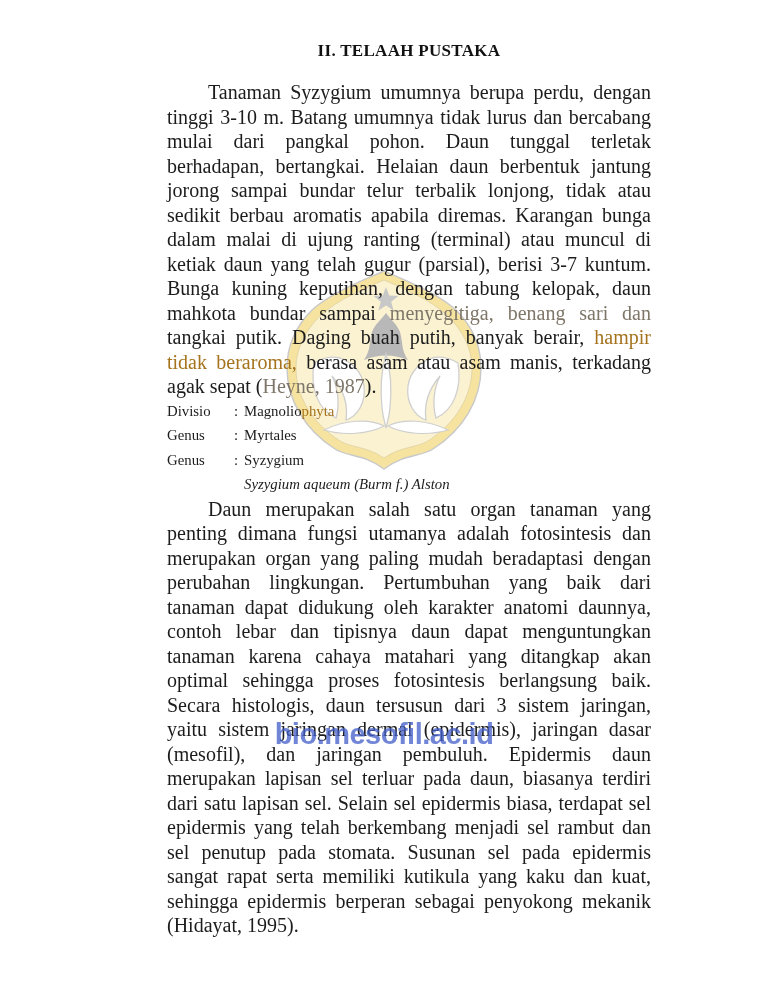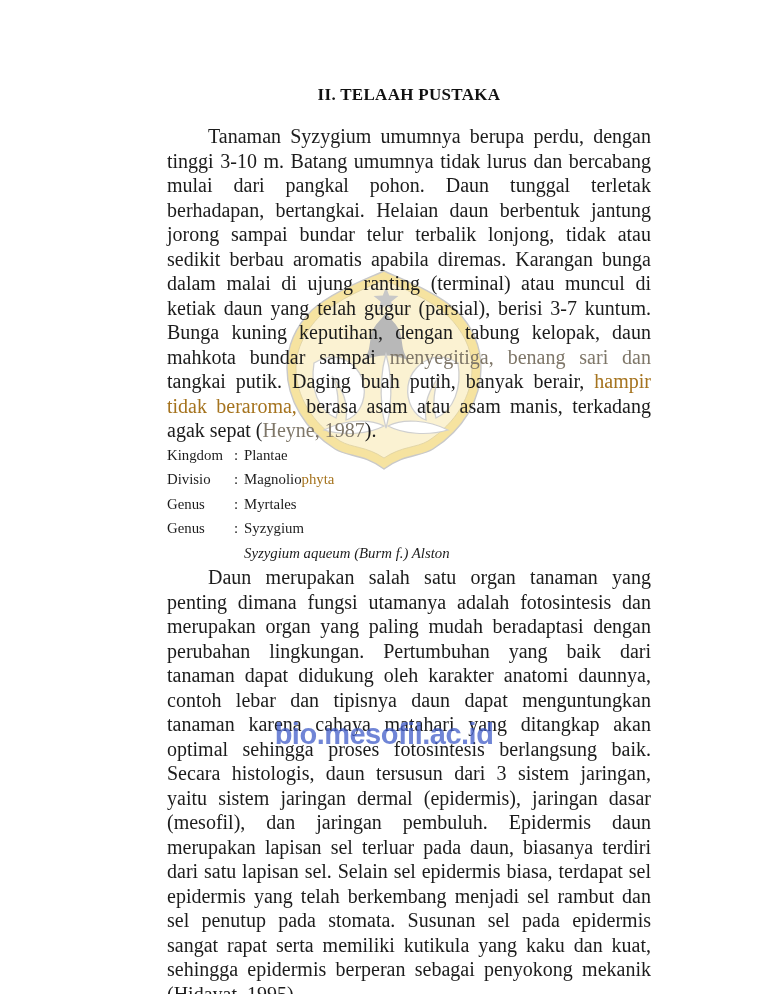--- a/index.html
+++ b/index.html
@@ -8,21 +8,21 @@
     background:#ffffff;
     position:relative;
     overflow:hidden;
     font-family:"Liberation Serif", serif;
     color:#1c1c1c;
   }
   .page{
     position:absolute; left:167px; top:0; width:484px;
   }
   .doc-title{
-    margin:84px 0 18px 0;
+    margin:40px 0 18px 0;
     text-align:center;
     font-weight:bold;
     font-size:17px;
     line-height:22px;
     letter-spacing:.3px;
     color:#111;
   }
   .para{
     margin:0;
     font-size:20px;
@@ -90,23 +90,20 @@
 
 <div class="page">
 
   <h1 class="doc-title">II. TELAAH PUSTAKA</h1>
 
   <p class="para"><span>Tanaman Syzygium umumnya berupa perdu, dengan tinggi 3-10 m. Batang umumnya tidak lurus dan bercabang mulai dari pangkal pohon. Daun tunggal terletak berhadapan, bertangkai. Helaian daun berbentuk jantung jorong sampai bundar telur terbalik lonjong, tidak atau sedikit berbau aromatis apabila diremas. Karangan bunga dalam malai di ujung ranting (terminal) atau muncul di ketiak daun yang telah gugur (parsial), berisi 3-7 kuntum. Bunga kuning keputihan, dengan tabung kelopak, daun mahkota bundar sampai </span><span class="seg-t1">menyegitiga, benang sari dan</span><span> tangkai putik. Daging buah putih, banyak berair, </span><span class="seg-t2">hampir tidak beraroma,</span><span> berasa asam atau asam manis, terkadang agak sepat (</span><span class="seg-t1">Heyne, 1987</span><span>).</span></p>
 
 
   <div class="cls-list">
     <div class="cls-row">
-      <span class="cls-label">Kingdom</span><span class="cls-sep">:</span><span class="cls-value"><span>Plantae</span></span>
-    </div>
-    <div class="cls-row">
       <span class="cls-label">Divisio</span><span class="cls-sep">:</span><span class="cls-value"><span>Magnolio</span><span class="seg-t2">phyta</span></span>
     </div>
     <div class="cls-row">
       <span class="cls-label">Genus</span><span class="cls-sep">:</span><span class="cls-value"><span>Myrtales</span></span>
     </div>
     <div class="cls-row">
       <span class="cls-label">Genus</span><span class="cls-sep">:</span><span class="cls-value"><span>Syzygium</span></span>
     </div>
     <div class="cls-row">
       <span class="cls-label"></span><span class="cls-sep"></span><span class="cls-value"><span class="seg-i">Syzygium aqueum (Burm f.) Alston</span></span>

